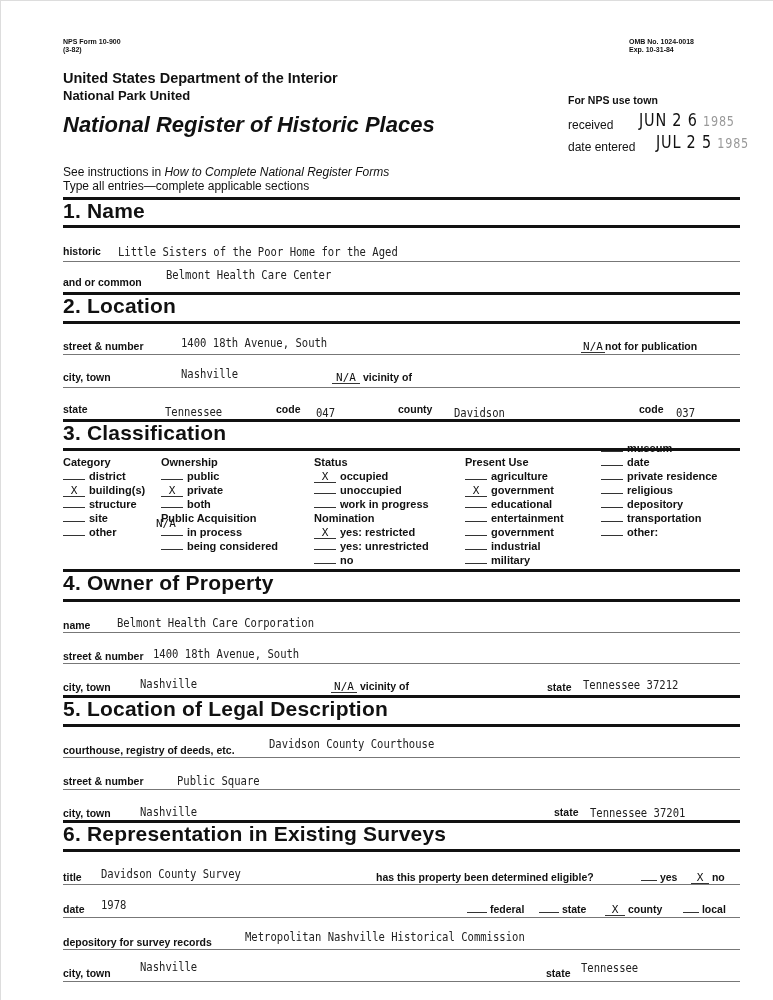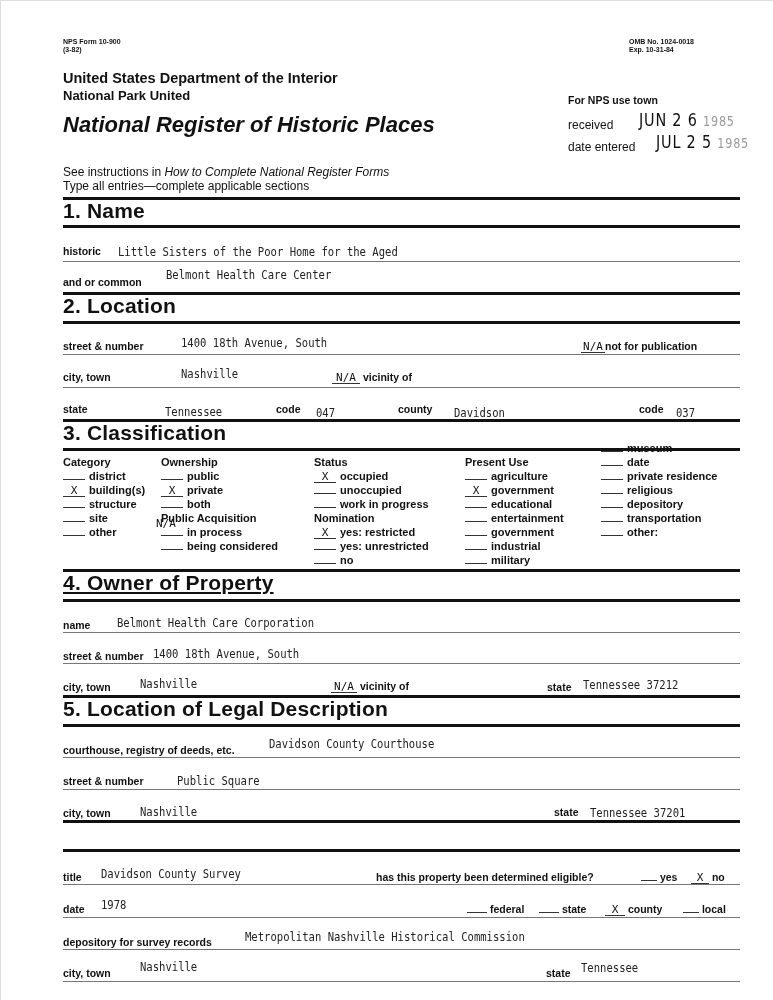--- a/index.html
+++ b/index.html
@@ -134,21 +134,21 @@
     <div><span class="blank"></span><span>museum</span></div>
     <div><span class="blank"></span><span>date</span></div>
     <div><span class="blank"></span><span>private residence</span></div>
     <div><span class="blank"></span><span>religious</span></div>
     <div><span class="blank"></span><span>depository</span></div>
     <div><span class="blank"></span><span>transportation</span></div>
     <div><span class="blank"></span><span>other:</span></div>
   </div>
 
   <div class="thick" style="top:568px;"></div>
-  <div class="abs sec-title" style="left:62px;top:570px;text-decoration:underline;">4.  Owner of Property</div>
+  <div class="abs sec-title" style="left:62px;top:570px;">4.  Owner of Property</div>
   <div class="thick" style="top:598px;"></div>
 
   <div class="abs lbl" style="left:62px;top:618px;">name</div>
   <div class="abs val" style="left:116px;top:615px;">Belmont Health Care Corporation</div>
   <div class="thin" style="top:631px;"></div>
   <div class="abs lbl" style="left:62px;top:649px;">street &amp; number</div>
   <div class="abs val" style="left:152px;top:646px;">1400 18th Avenue, South</div>
   <div class="thin" style="top:662px;"></div>
   <div class="abs lbl" style="left:62px;top:680px;">city, town</div>
   <div class="abs val" style="left:139px;top:676px;">Nashville</div>
@@ -167,20 +167,21 @@
   <div class="thin" style="top:756px;"></div>
   <div class="abs lbl" style="left:62px;top:774px;">street &amp; number</div>
   <div class="abs val" style="left:176px;top:773px;">Public Square</div>
   <div class="thin" style="top:788px;"></div>
   <div class="abs lbl" style="left:62px;top:806px;">city, town</div>
   <div class="abs val" style="left:139px;top:804px;">Nashville</div>
   <div class="abs lbl" style="left:553px;top:805px;">state</div>
   <div class="abs val" style="left:589px;top:805px;">Tennessee 37201</div>
 
   <div class="thick" style="top:819px;"></div>
+  <div class="abs sec-title" style="left:62px;top:821px;">6.  Representation in Existing Surveys</div>
   <div class="thick" style="top:848px;"></div>
 
   <div class="abs lbl" style="left:62px;top:870px;">title</div>
   <div class="abs val" style="left:100px;top:866px;">Davidson County Survey</div>
   <div class="abs lbl" style="left:375px;top:870px;">has this property been determined eligible?</div>
   <div class="abs lbl" style="left:640px;top:870px;">
     <span class="inline-blank" style="width:16px;"></span> <span>yes</span>
   </div>
   <div class="abs lbl" style="left:690px;top:870px;">
     <span class="inline-blank" style="width:18px;">X</span> <span>no</span>

